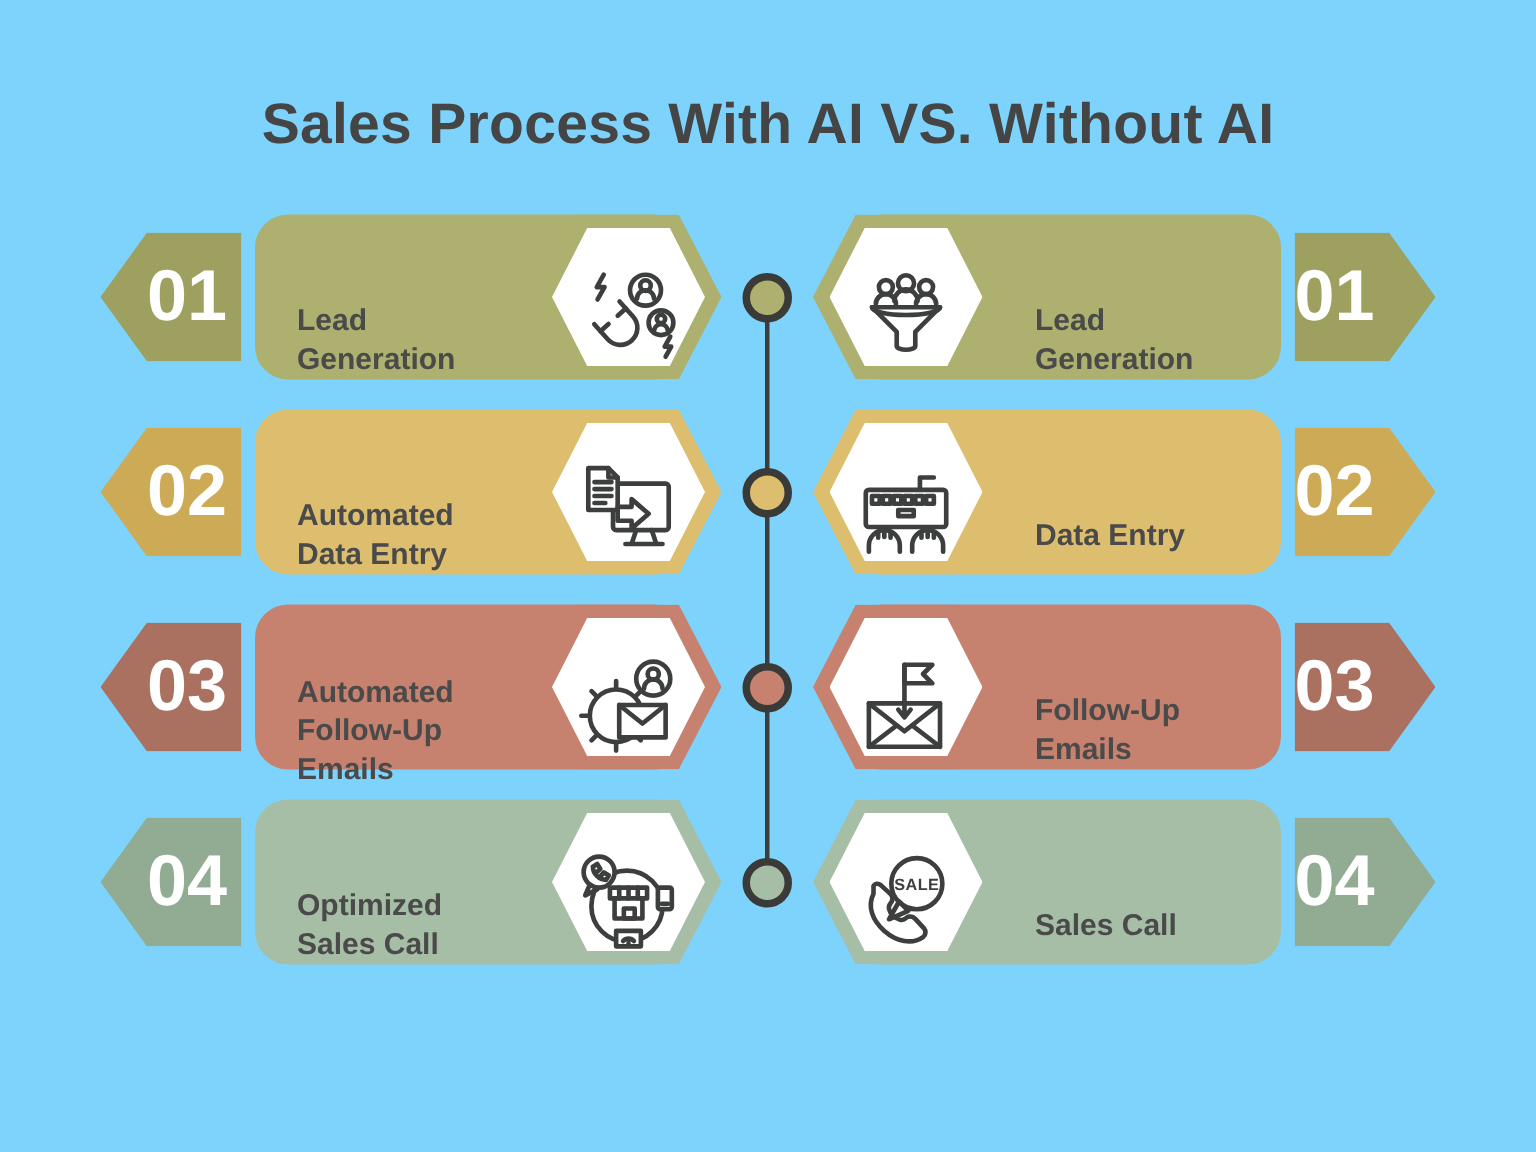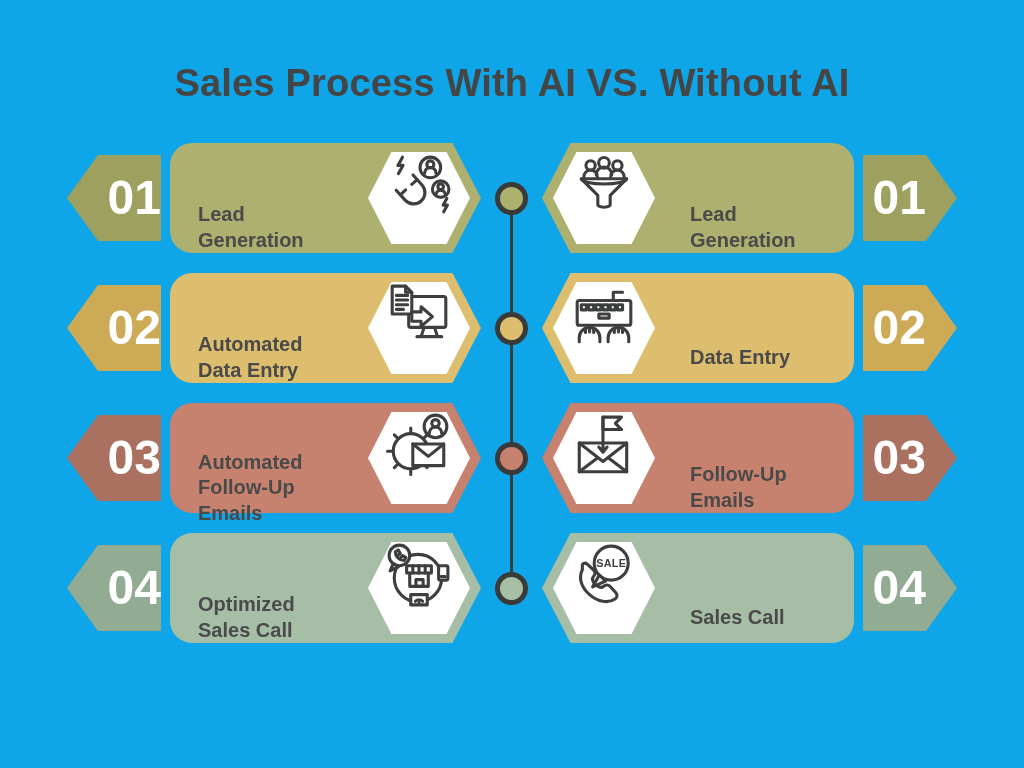--- a/index.html
+++ b/index.html
@@ -1,47 +1,47 @@
 <!DOCTYPE html>
 <html><head>
 <meta charset="utf-8">
 <style>
   html,body{margin:0;padding:0;background:#ffffff;}
-  .stage{position:relative;width:1024px;height:768px;background:#0ea5e9;overflow:hidden;
+  .stage{position:relative;width:1024px;height:768px;background:#7dd3fc;overflow:hidden;
          font-family:"Liberation Sans",sans-serif;}
   .title{position:absolute;top:62px;left:0;width:1024px;text-align:center;
          font-size:38px;font-weight:700;color:#454545;letter-spacing:.2px;margin:0;}
   
   .timeline-line{position:absolute;left:510px;top:198px;width:3px;height:390px;background:#3d3d3d;z-index:1;}
   .timeline-dot{position:absolute;left:495px;width:23px;height:23px;border-radius:50%;
                 border:5px solid #3a3a38;background:var(--dot);z-index:2;}
   
   .banner{position:absolute;width:415px;height:110px;}
   .tab{position:absolute;top:12px;width:94px;height:86px;background:var(--tab);
-       display:flex;align-items:center;justify-content:flex-end;}
+       display:flex;align-items:center;justify-content:flex-start;}
   .banner.left  .tab{left:0;clip-path:polygon(0 50%,33% 0,100% 0,100% 100%,33% 100%);padding-left:0;}
   .banner.right .tab{left:321px;clip-path:polygon(0 0,67% 0,100% 50%,67% 100%,0 100%);}
   .step-number{color:#ffffff;font-size:48px;font-weight:700;line-height:1;}
   .banner.left  .step-number{margin-left:31px;}
   .banner.right .step-number{margin-right:31px;}
   .body{position:absolute;top:0;width:288px;height:110px;background:var(--body);border-radius:22px;}
   .banner.left  .body{left:103px;}
   .banner.right .body{left:24px;}
   .label{position:absolute;top:0;height:110px;width:172px;display:flex;align-items:center;
          font-size:20px;font-weight:700;color:#4a4a4a;line-height:1.28;white-space:pre-line;z-index:3;margin-top:30px;}
   .banner.left  .label{left:131px;}
   .banner.right .label{left:148px;}
   .hex{position:absolute;top:0;width:124px;height:110px;z-index:2;}
   .banner.left  .hex{left:290px;}
   .banner.right .hex{left:0;}
   .hex-outer{position:absolute;inset:0;background:var(--body);
              clip-path:polygon(0 50%,23% 0,77% 0,100% 50%,77% 100%,23% 100%);}
   .hex-inner{position:absolute;left:11px;right:11px;top:9px;bottom:9px;background:#ffffff;
              clip-path:polygon(0 50%,23% 0,77% 0,100% 50%,77% 100%,23% 100%);
-             display:flex;align-items:flex-start;justify-content:center;}
+             display:flex;align-items:flex-end;justify-content:center;}
   .icon svg{display:block;}
   .ic{stroke:#3d3f3f;fill:none;stroke-width:3;stroke-linecap:round;stroke-linejoin:round;}
   .icw{stroke:#3d3f3f;fill:#ffffff;stroke-width:3;stroke-linecap:round;stroke-linejoin:round;}
   .ictxt{fill:#3d3f3f;stroke:none;font-family:"Liberation Sans",sans-serif;font-weight:700;}
 </style>
 </head>
 <body>
 
 <div class="stage">
 

